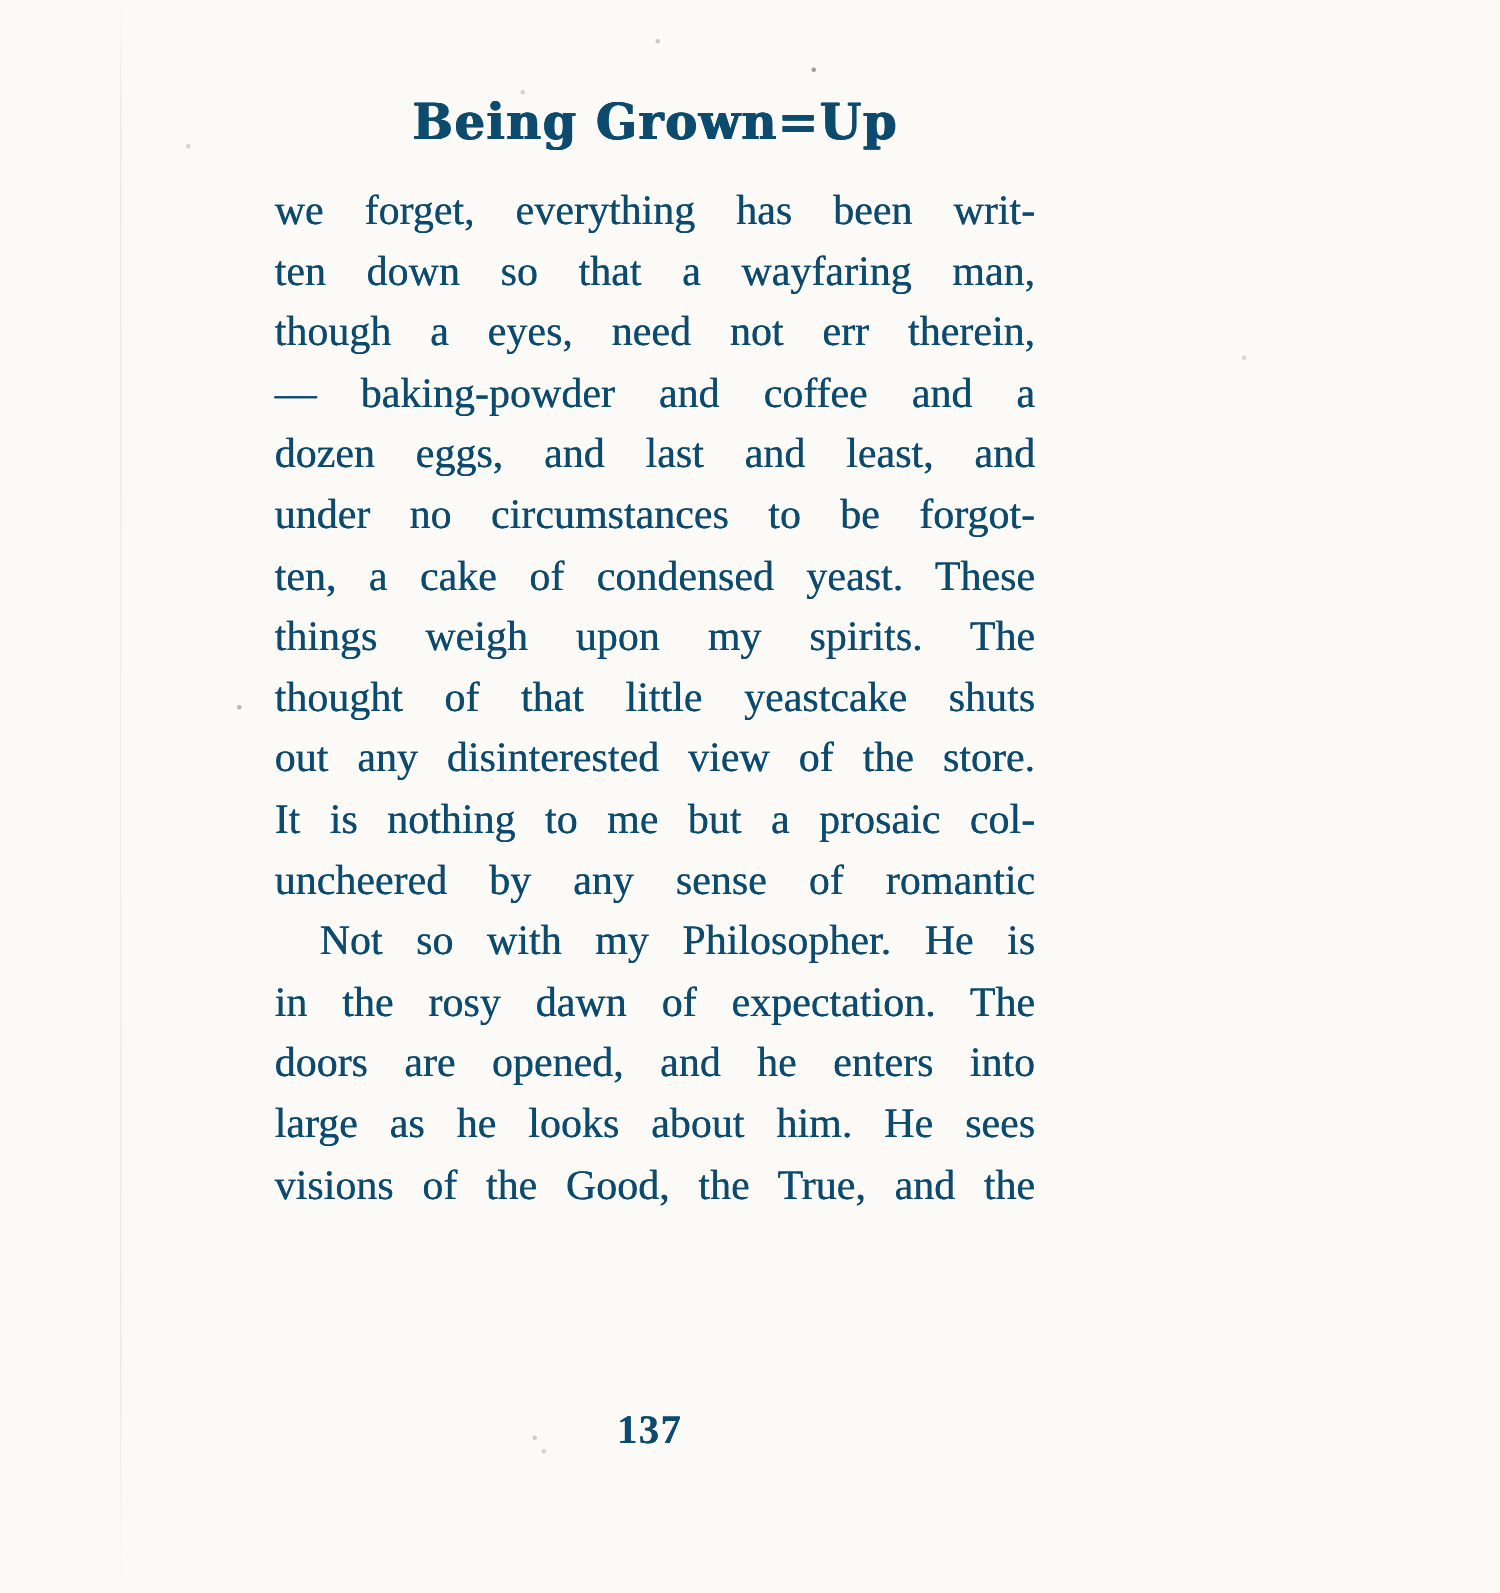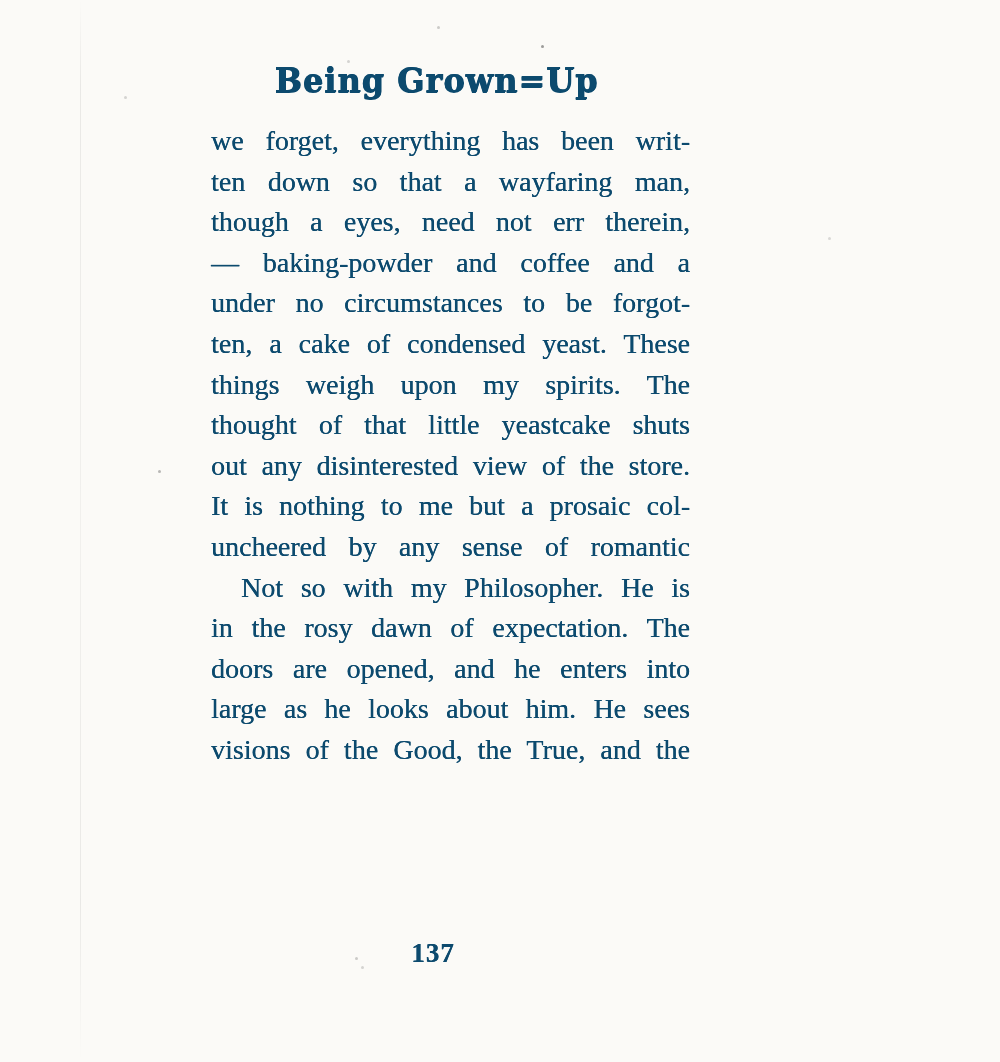--- a/index.html
+++ b/index.html
@@ -59,21 +59,20 @@
     width: 507px;
   }
   .line {
     height: 40.6px;
     line-height: 40.6px;
     font-size: 28px;
     text-align: justify;
     text-align-last: justify;
     text-justify: inter-word;
     text-shadow: 0.25px 0 0 currentColor;
-    margin-left: 28px;
   }
   .line.indent {
     text-indent: 30px;
   }
   .line.no-justify {
     text-align: left;
     text-align-last: left;
   }
   .page-number {
     position: absolute;
@@ -103,20 +102,21 @@
   <div class="speck" style="left:828px; top:237px; opacity:.35;"></div>
   <div class="speck" style="left:347px; top:60px; opacity:.4;"></div>
 
   <div class="running-head">Being Grown=Up</div>
 
   <div class="text-block">
       <div class="line">we forget, everything has been writ-</div>
       <div class="line">ten down so that a wayfaring man,</div>
       <div class="line">though a eyes, need not err therein,</div>
       <div class="line">— baking-powder and coffee and a</div>
+      <div class="line">dozen eggs, and last and least, and</div>
       <div class="line">under no circumstances to be forgot-</div>
       <div class="line">ten, a cake of condensed yeast.  These</div>
       <div class="line">things weigh upon my spirits.  The</div>
       <div class="line">thought of that little yeastcake shuts</div>
       <div class="line">out any disinterested view of the store.</div>
       <div class="line">It is nothing to me but a prosaic col-</div>
       <div class="line">uncheered by any sense of romantic</div>
       <div class="line indent">Not so with my Philosopher.  He is</div>
       <div class="line">in the rosy dawn of expectation.  The</div>
       <div class="line">doors are opened, and he enters into</div>

